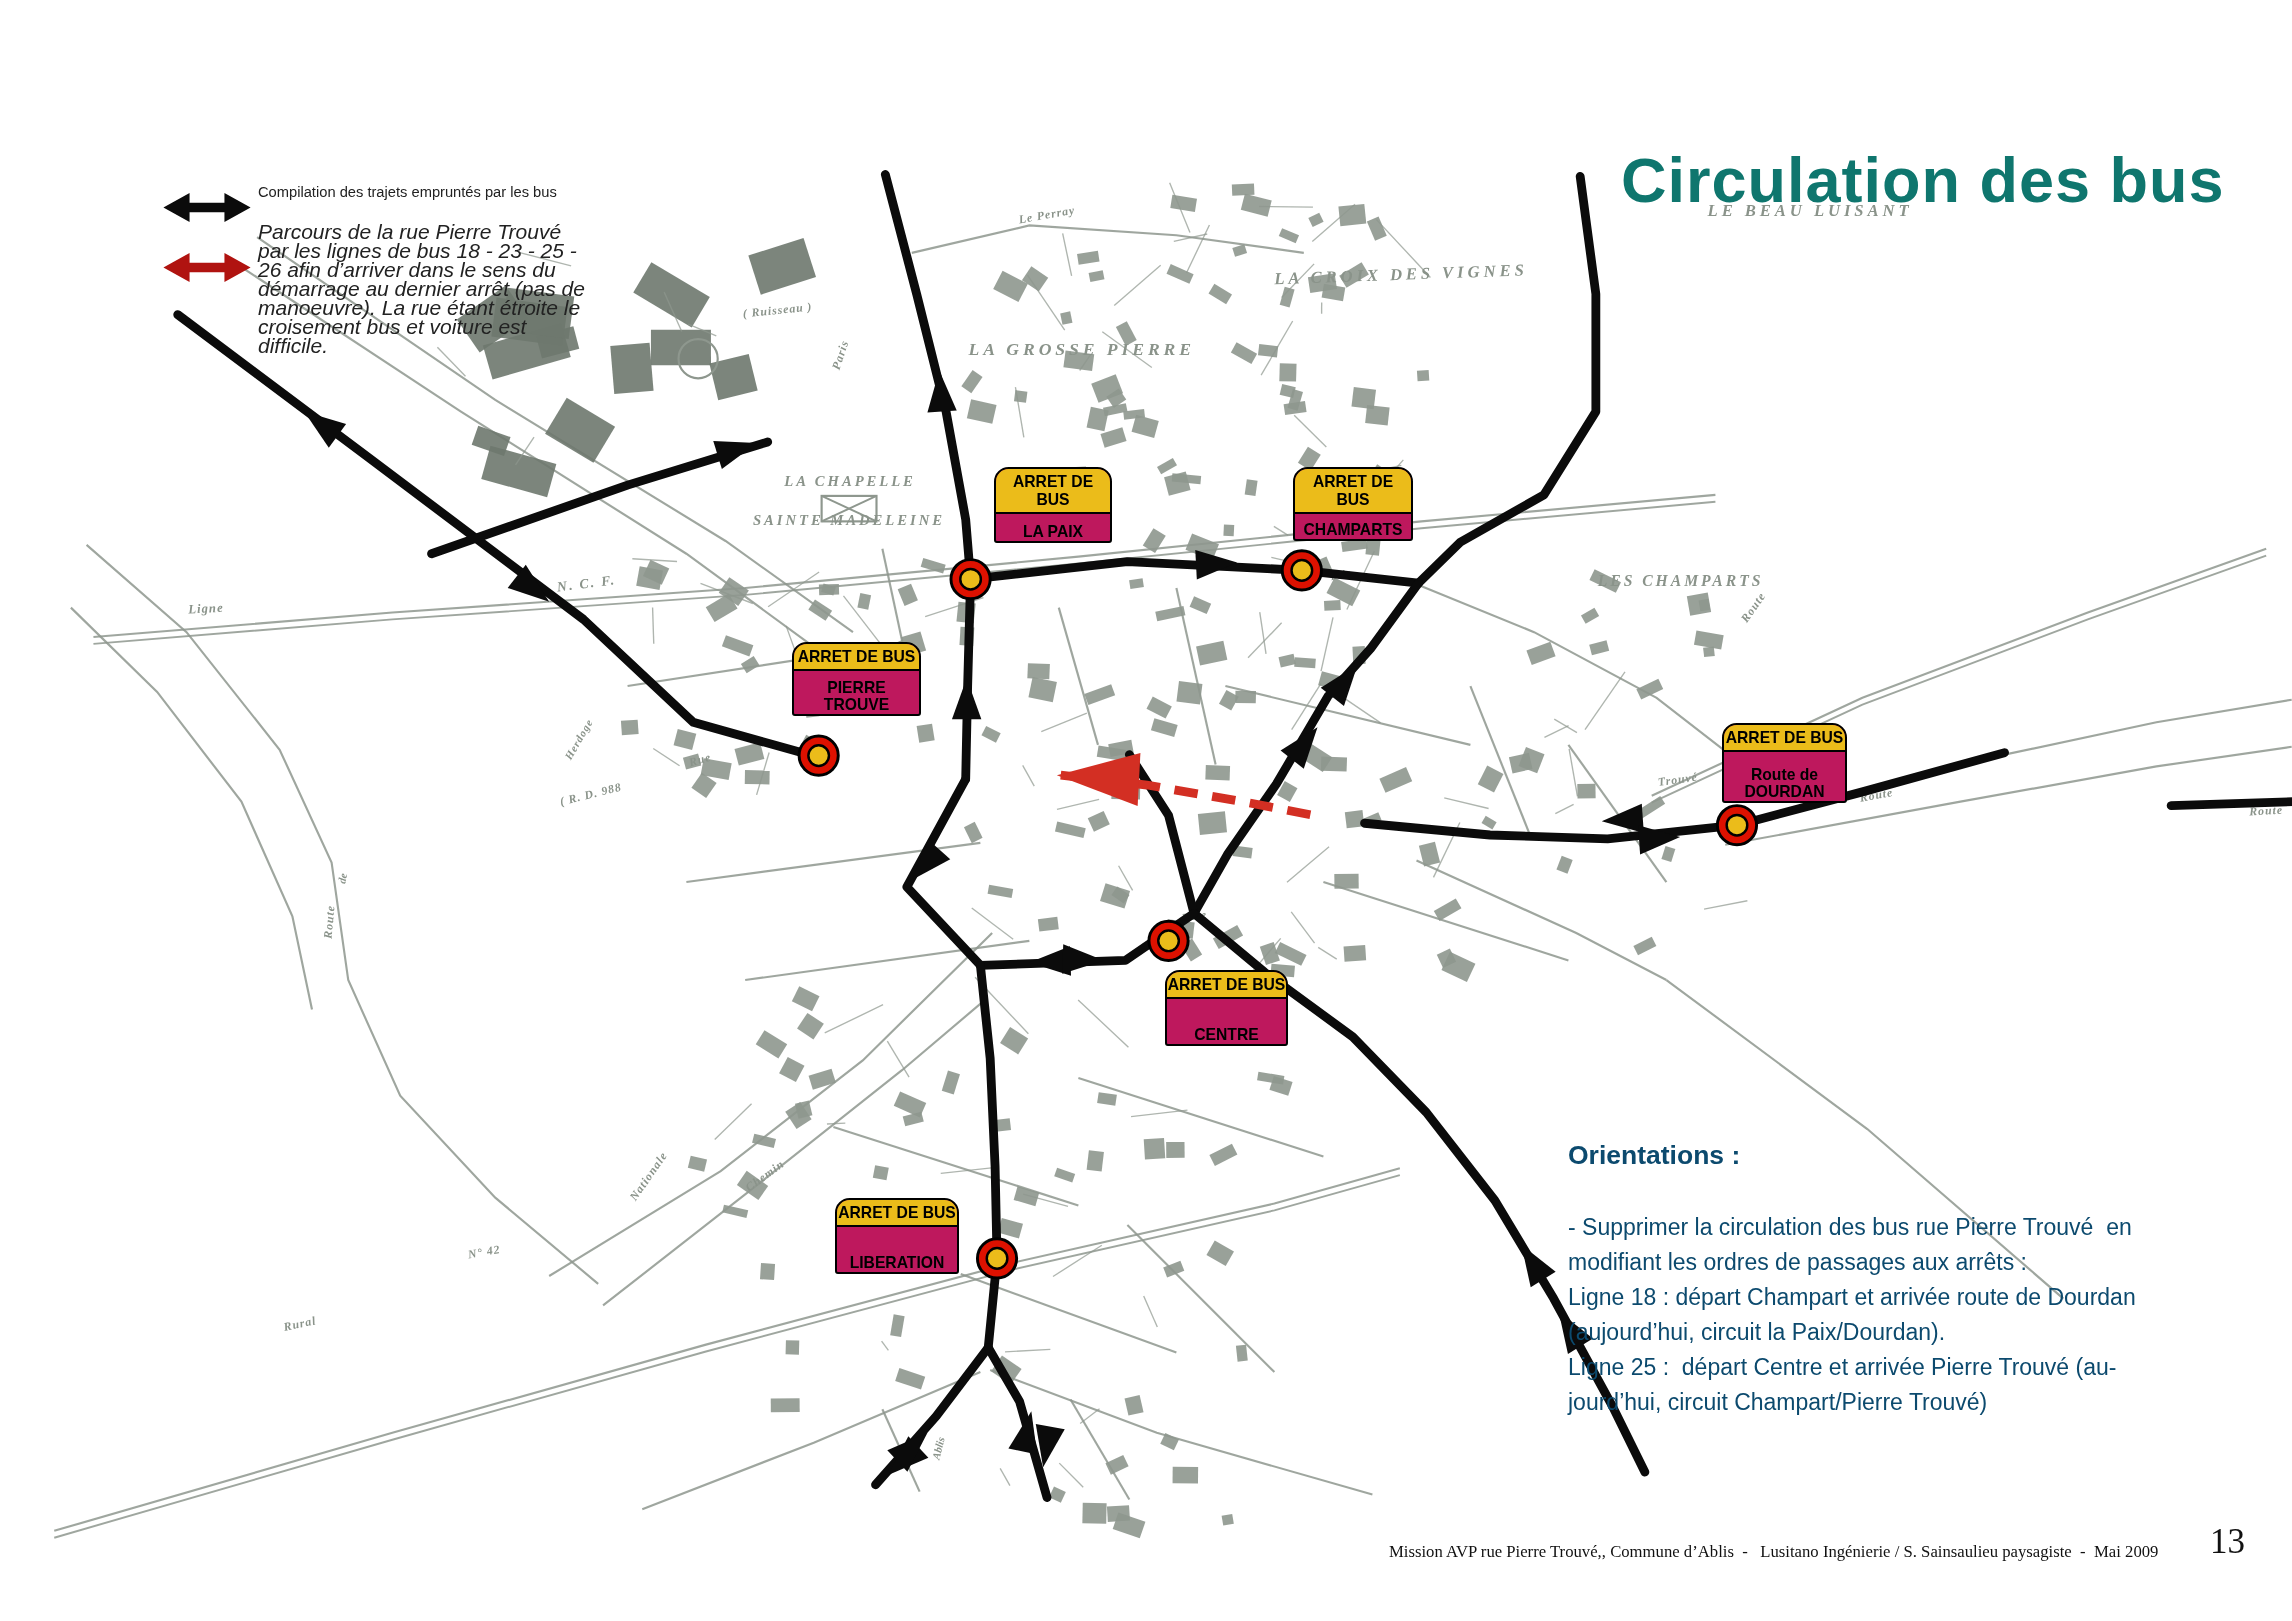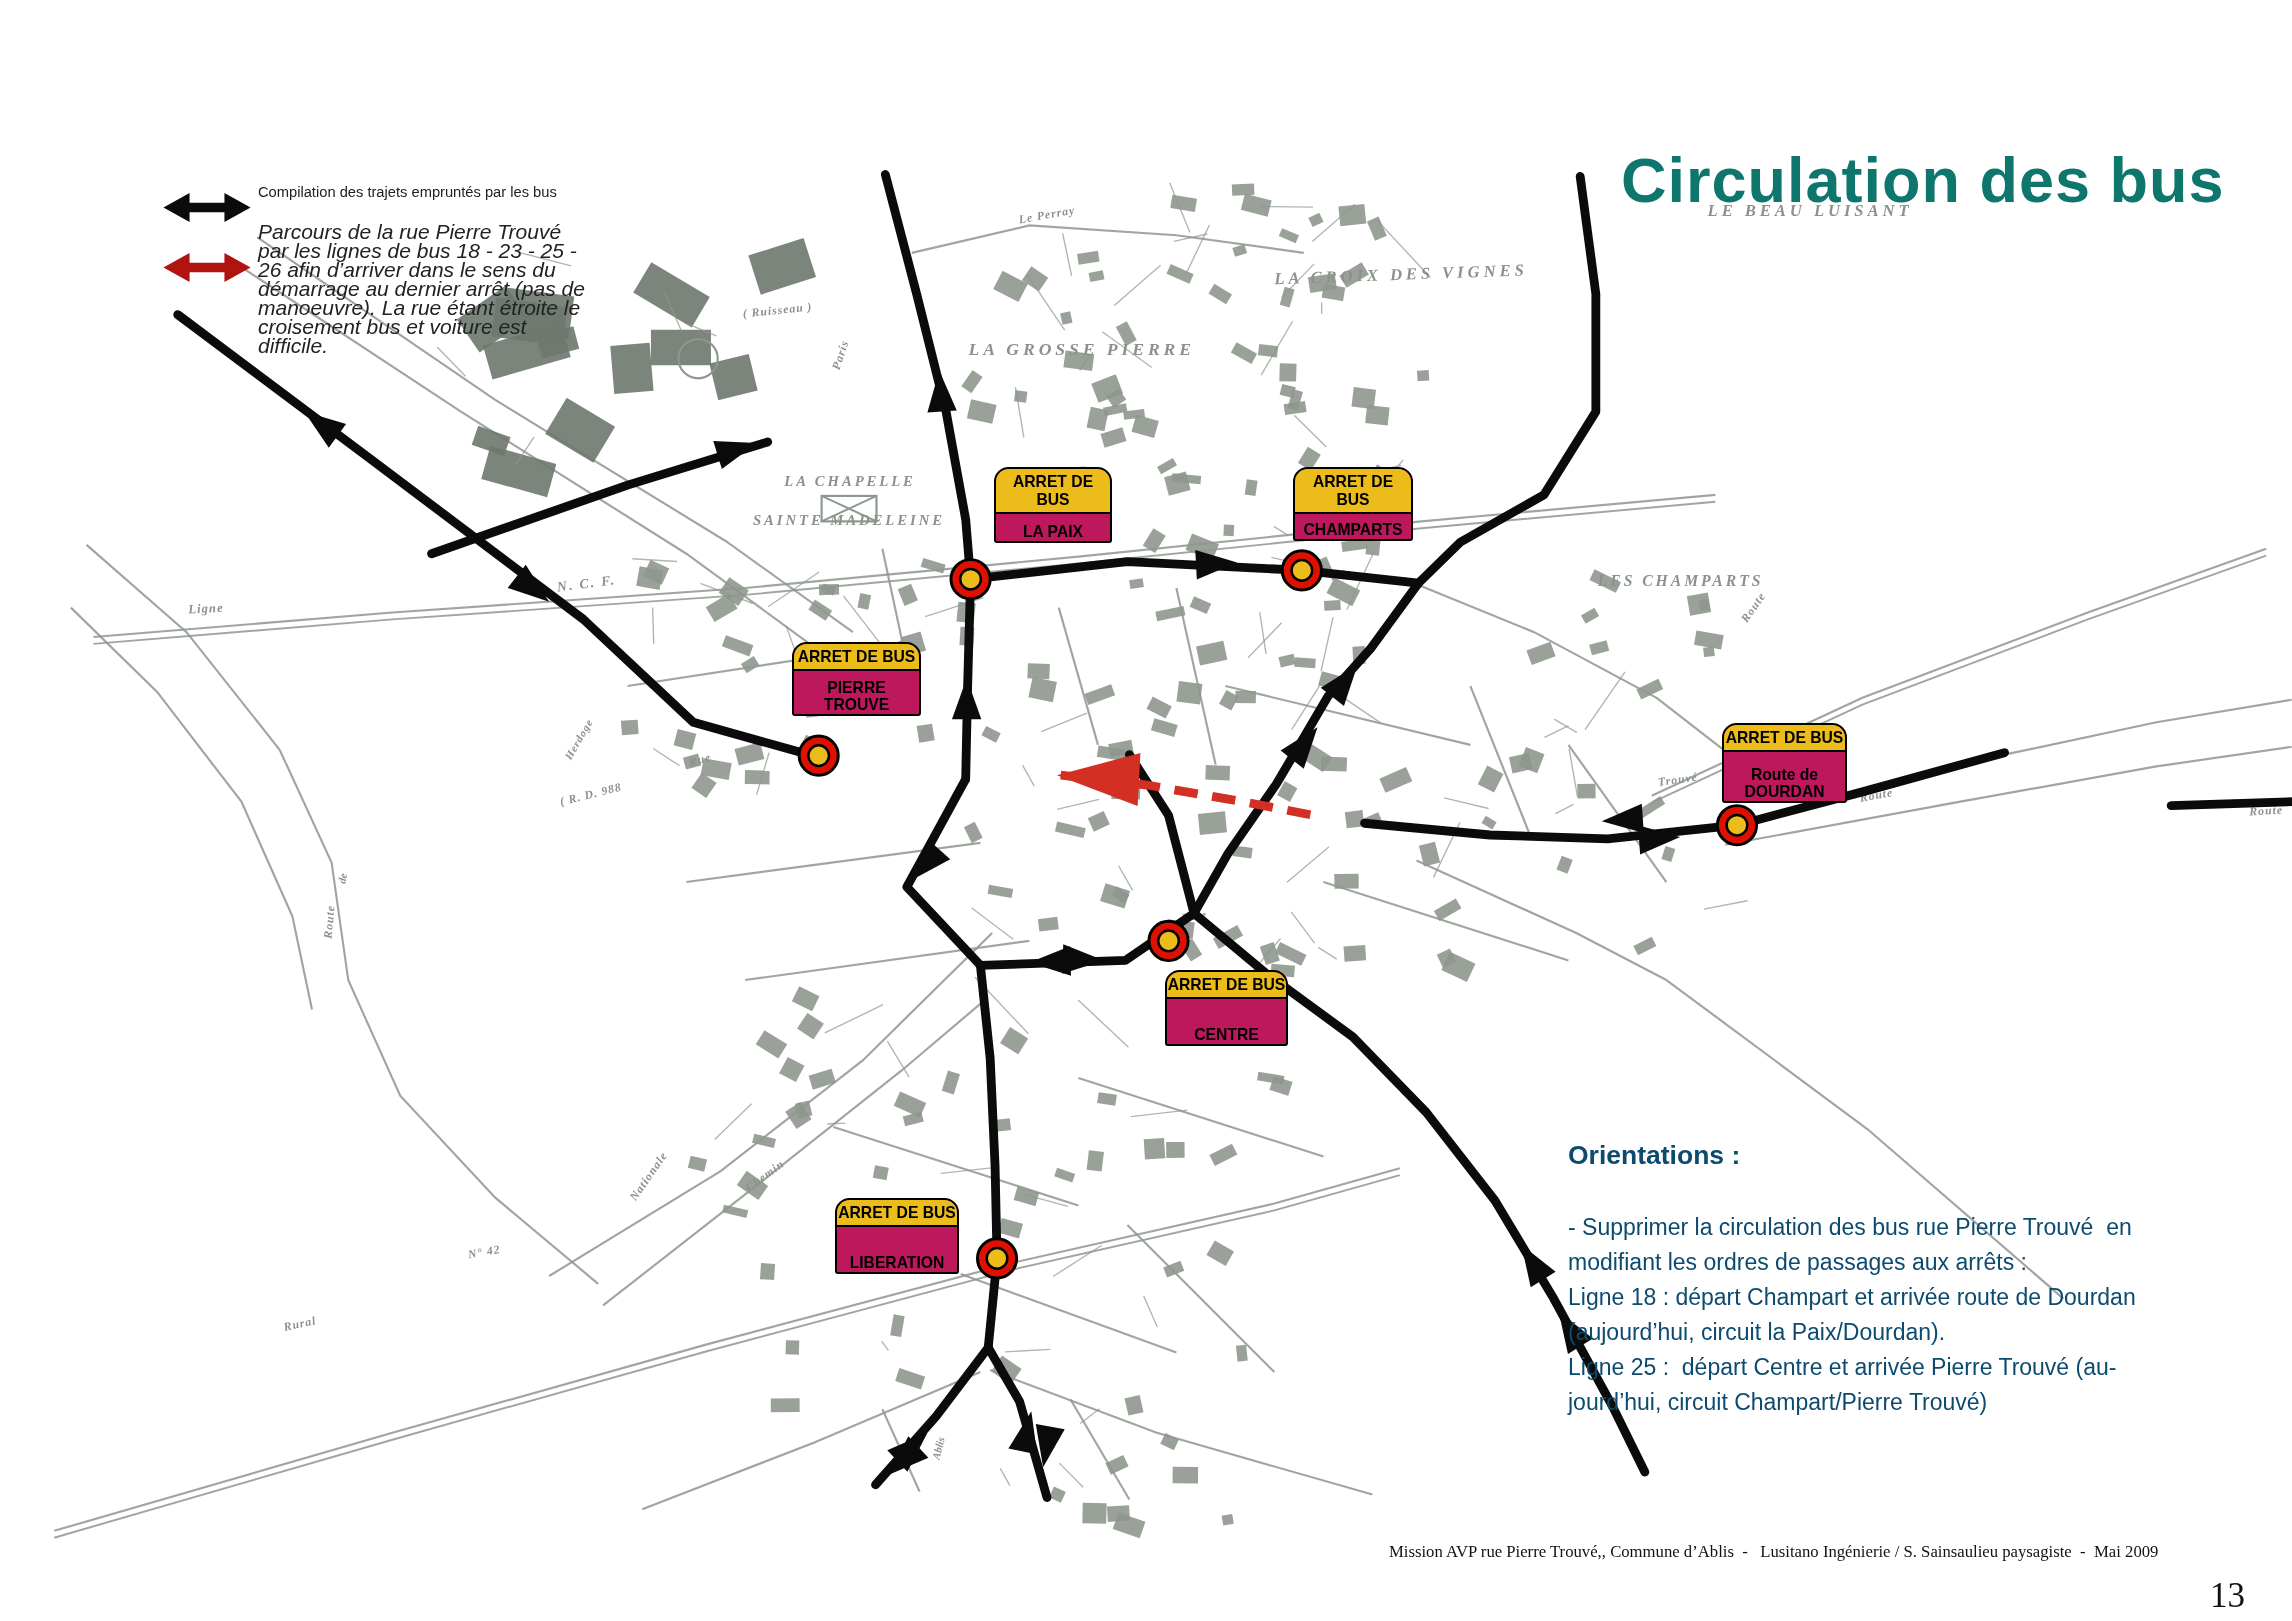--- a/index.html
+++ b/index.html
@@ -10,21 +10,21 @@
   .legend{position:absolute;left:0;top:0;z-index:10;}
   .leg-arrow{position:absolute;}
   .leg-arrow.black{left:163px;top:192px;}
   .leg-arrow.red{left:163px;top:252px;}
   .leg-t1{position:absolute;left:258px;top:184px;width:333px;font-size:14.7px;color:#222;}
   .leg-t2{position:absolute;left:258px;top:222px;width:329px;font-size:21px;line-height:19px;font-style:italic;color:#222;}
   .orientations{position:absolute;left:1568px;top:1140px;width:647px;z-index:10;color:#0c4a6e;}
   .o-head{font-size:26.5px;font-weight:bold;margin-bottom:39px;}
   .o-line{font-size:23px;line-height:35px;white-space:pre;}
   .footer{position:absolute;left:1350px;top:1542px;font-family:"Liberation Serif",serif;font-size:16.7px;color:#111;z-index:10;white-space:pre;margin-left:39px;}
-  .pagenum{position:absolute;left:2210px;top:1576px;font-family:"Liberation Serif",serif;font-size:35px;color:#111;z-index:10;}
+  .pagenum{position:absolute;left:2210px;top:1522px;font-family:"Liberation Serif",serif;font-size:35px;color:#111;z-index:10;}
   .stop{position:absolute;box-sizing:border-box;border:2.9px solid #000;border-radius:14.7px 14.7px 2.9px 2.9px;background:#be185d;display:flex;flex-direction:column;z-index:5;overflow:hidden;}
   .stop-h{border-bottom:2.9px solid #000;font-weight:bold;font-size:15.7px;text-align:center;padding:3.9px 0 2.9px 0;color:#000;}
   .stop-b{flex:1;display:flex;flex-direction:column;justify-content:flex-end;align-items:center;font-weight:bold;font-size:15.7px;line-height:17.6px;color:#000;text-align:center;}
 </style>
 </head>
 <body>
 
 <svg id="map" width="2293" height="1621" viewBox="0 0 2339 1654">
     <g>
       <polyline points="95,650 400,625 760,600 1100,568 1450,532 1750,505" fill="none" stroke="#8E978E" stroke-width="2.2" opacity="0.85"></polyline>

